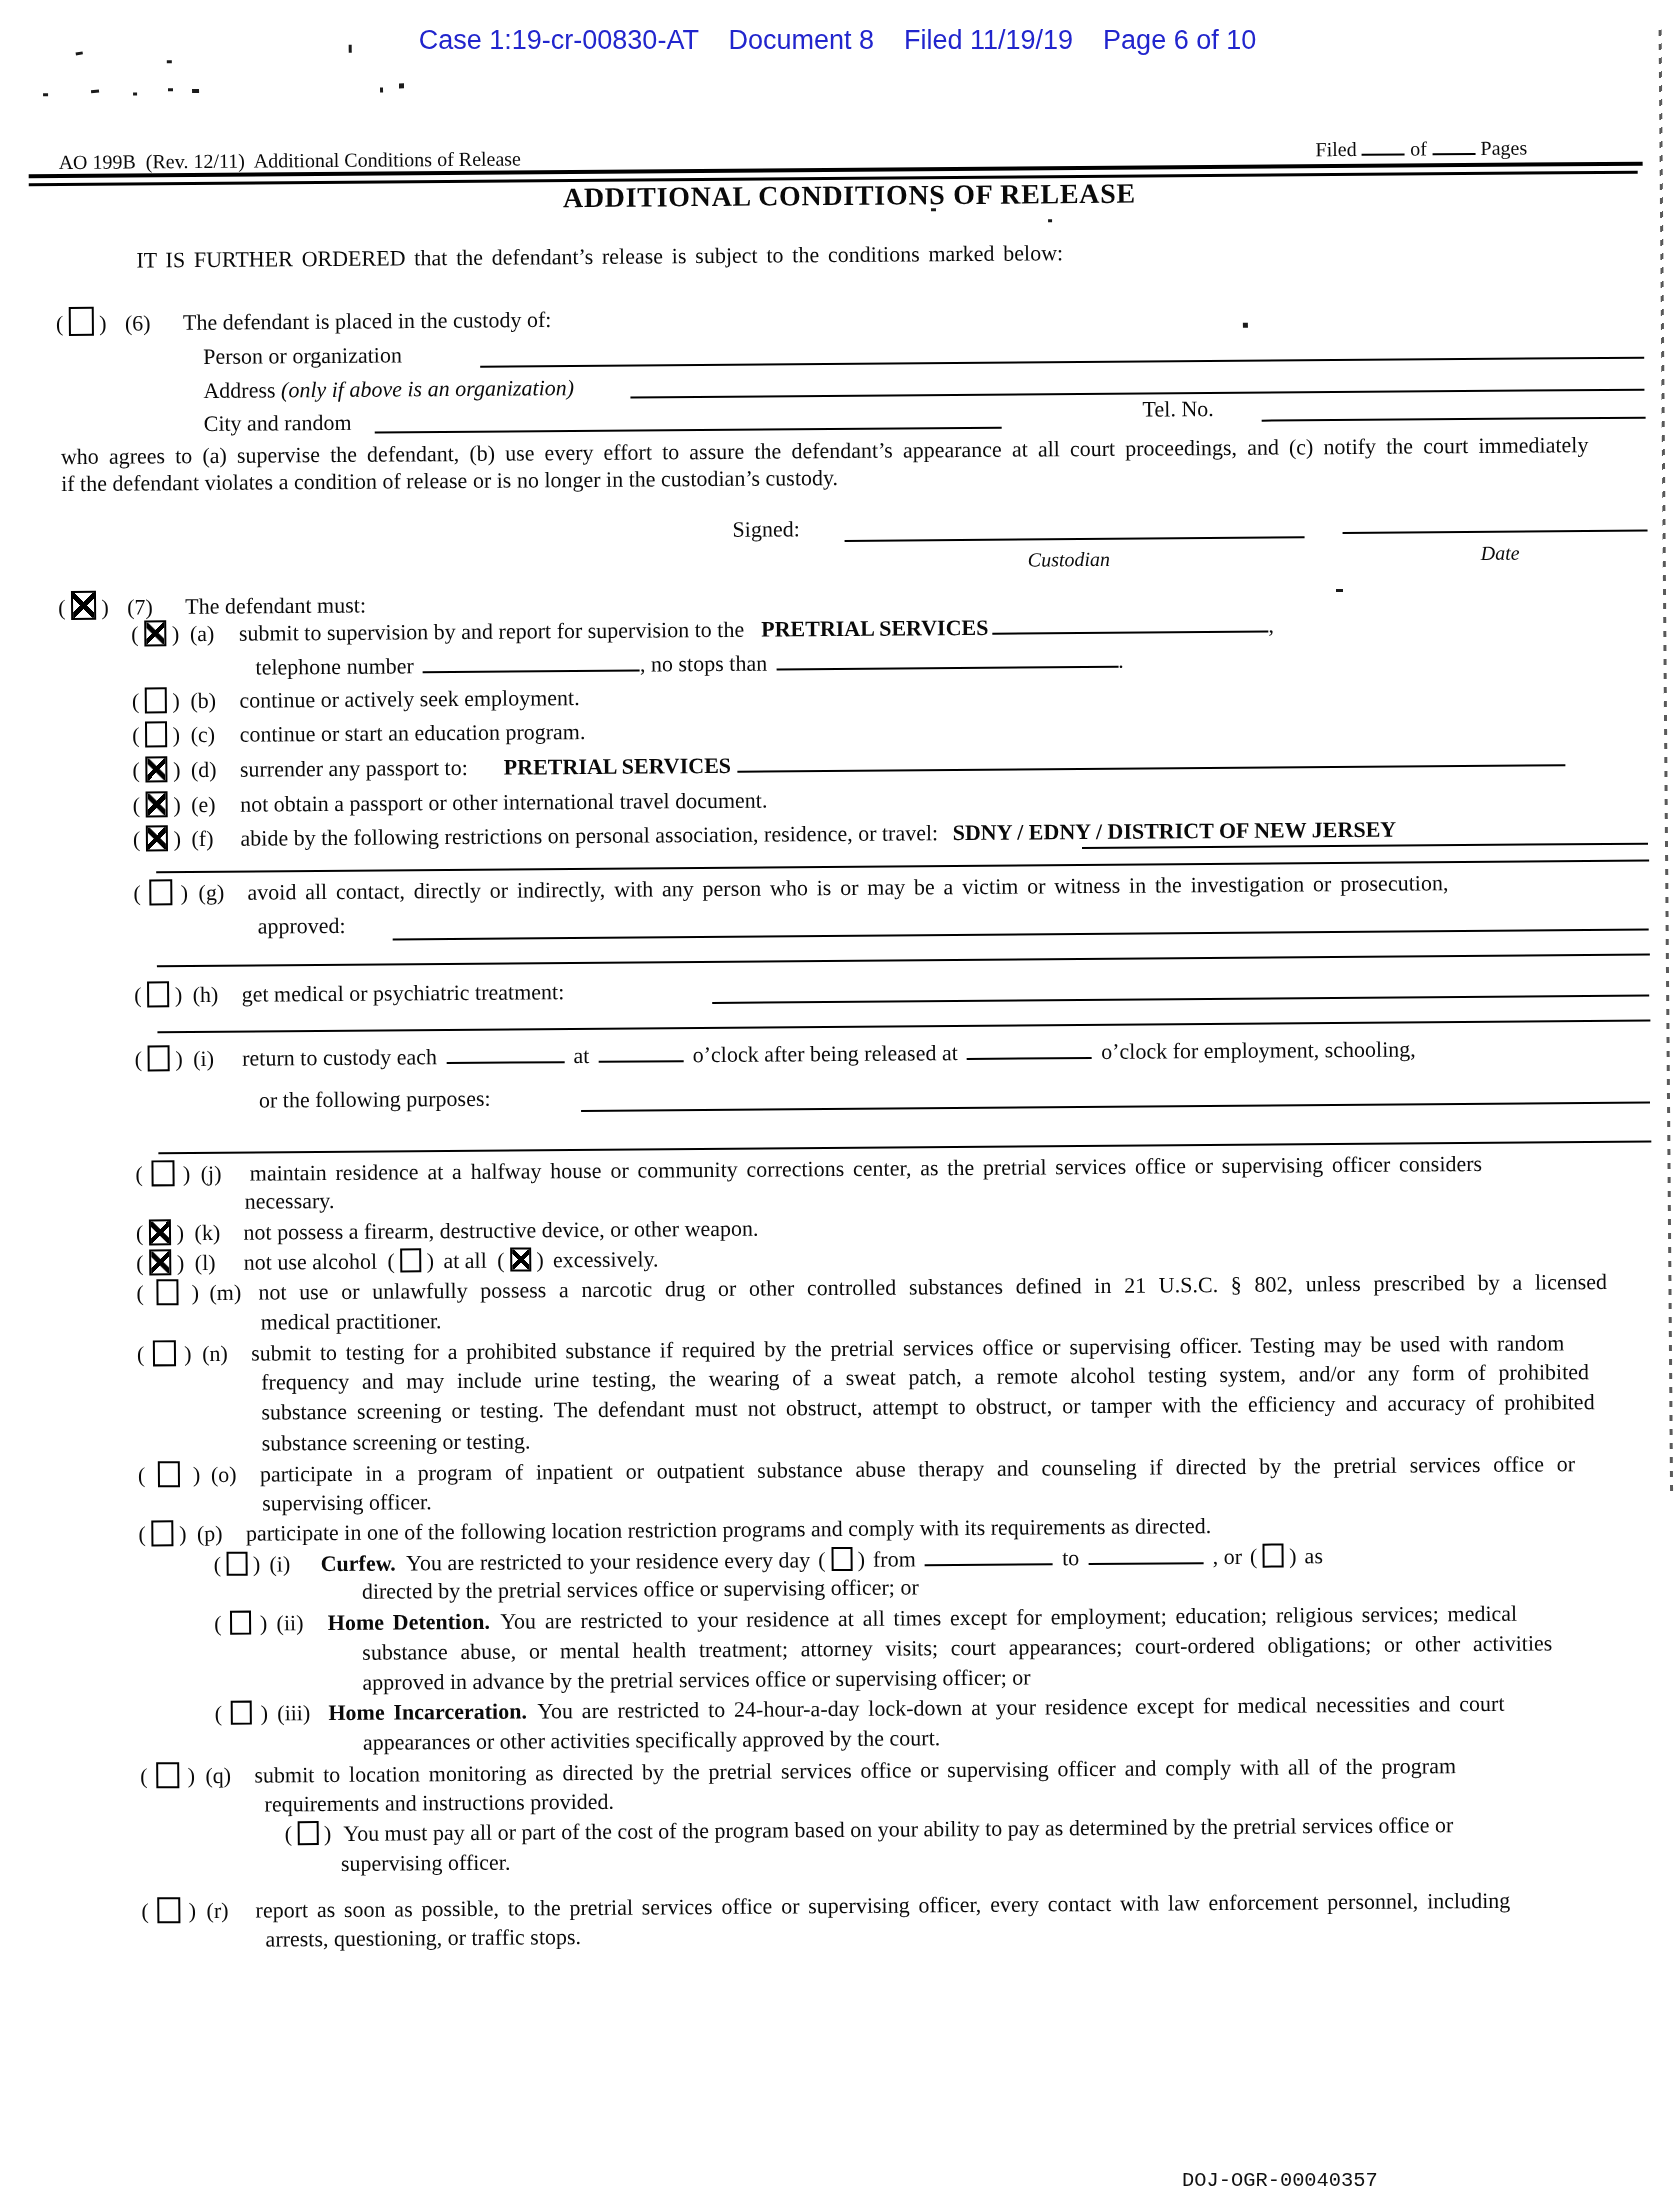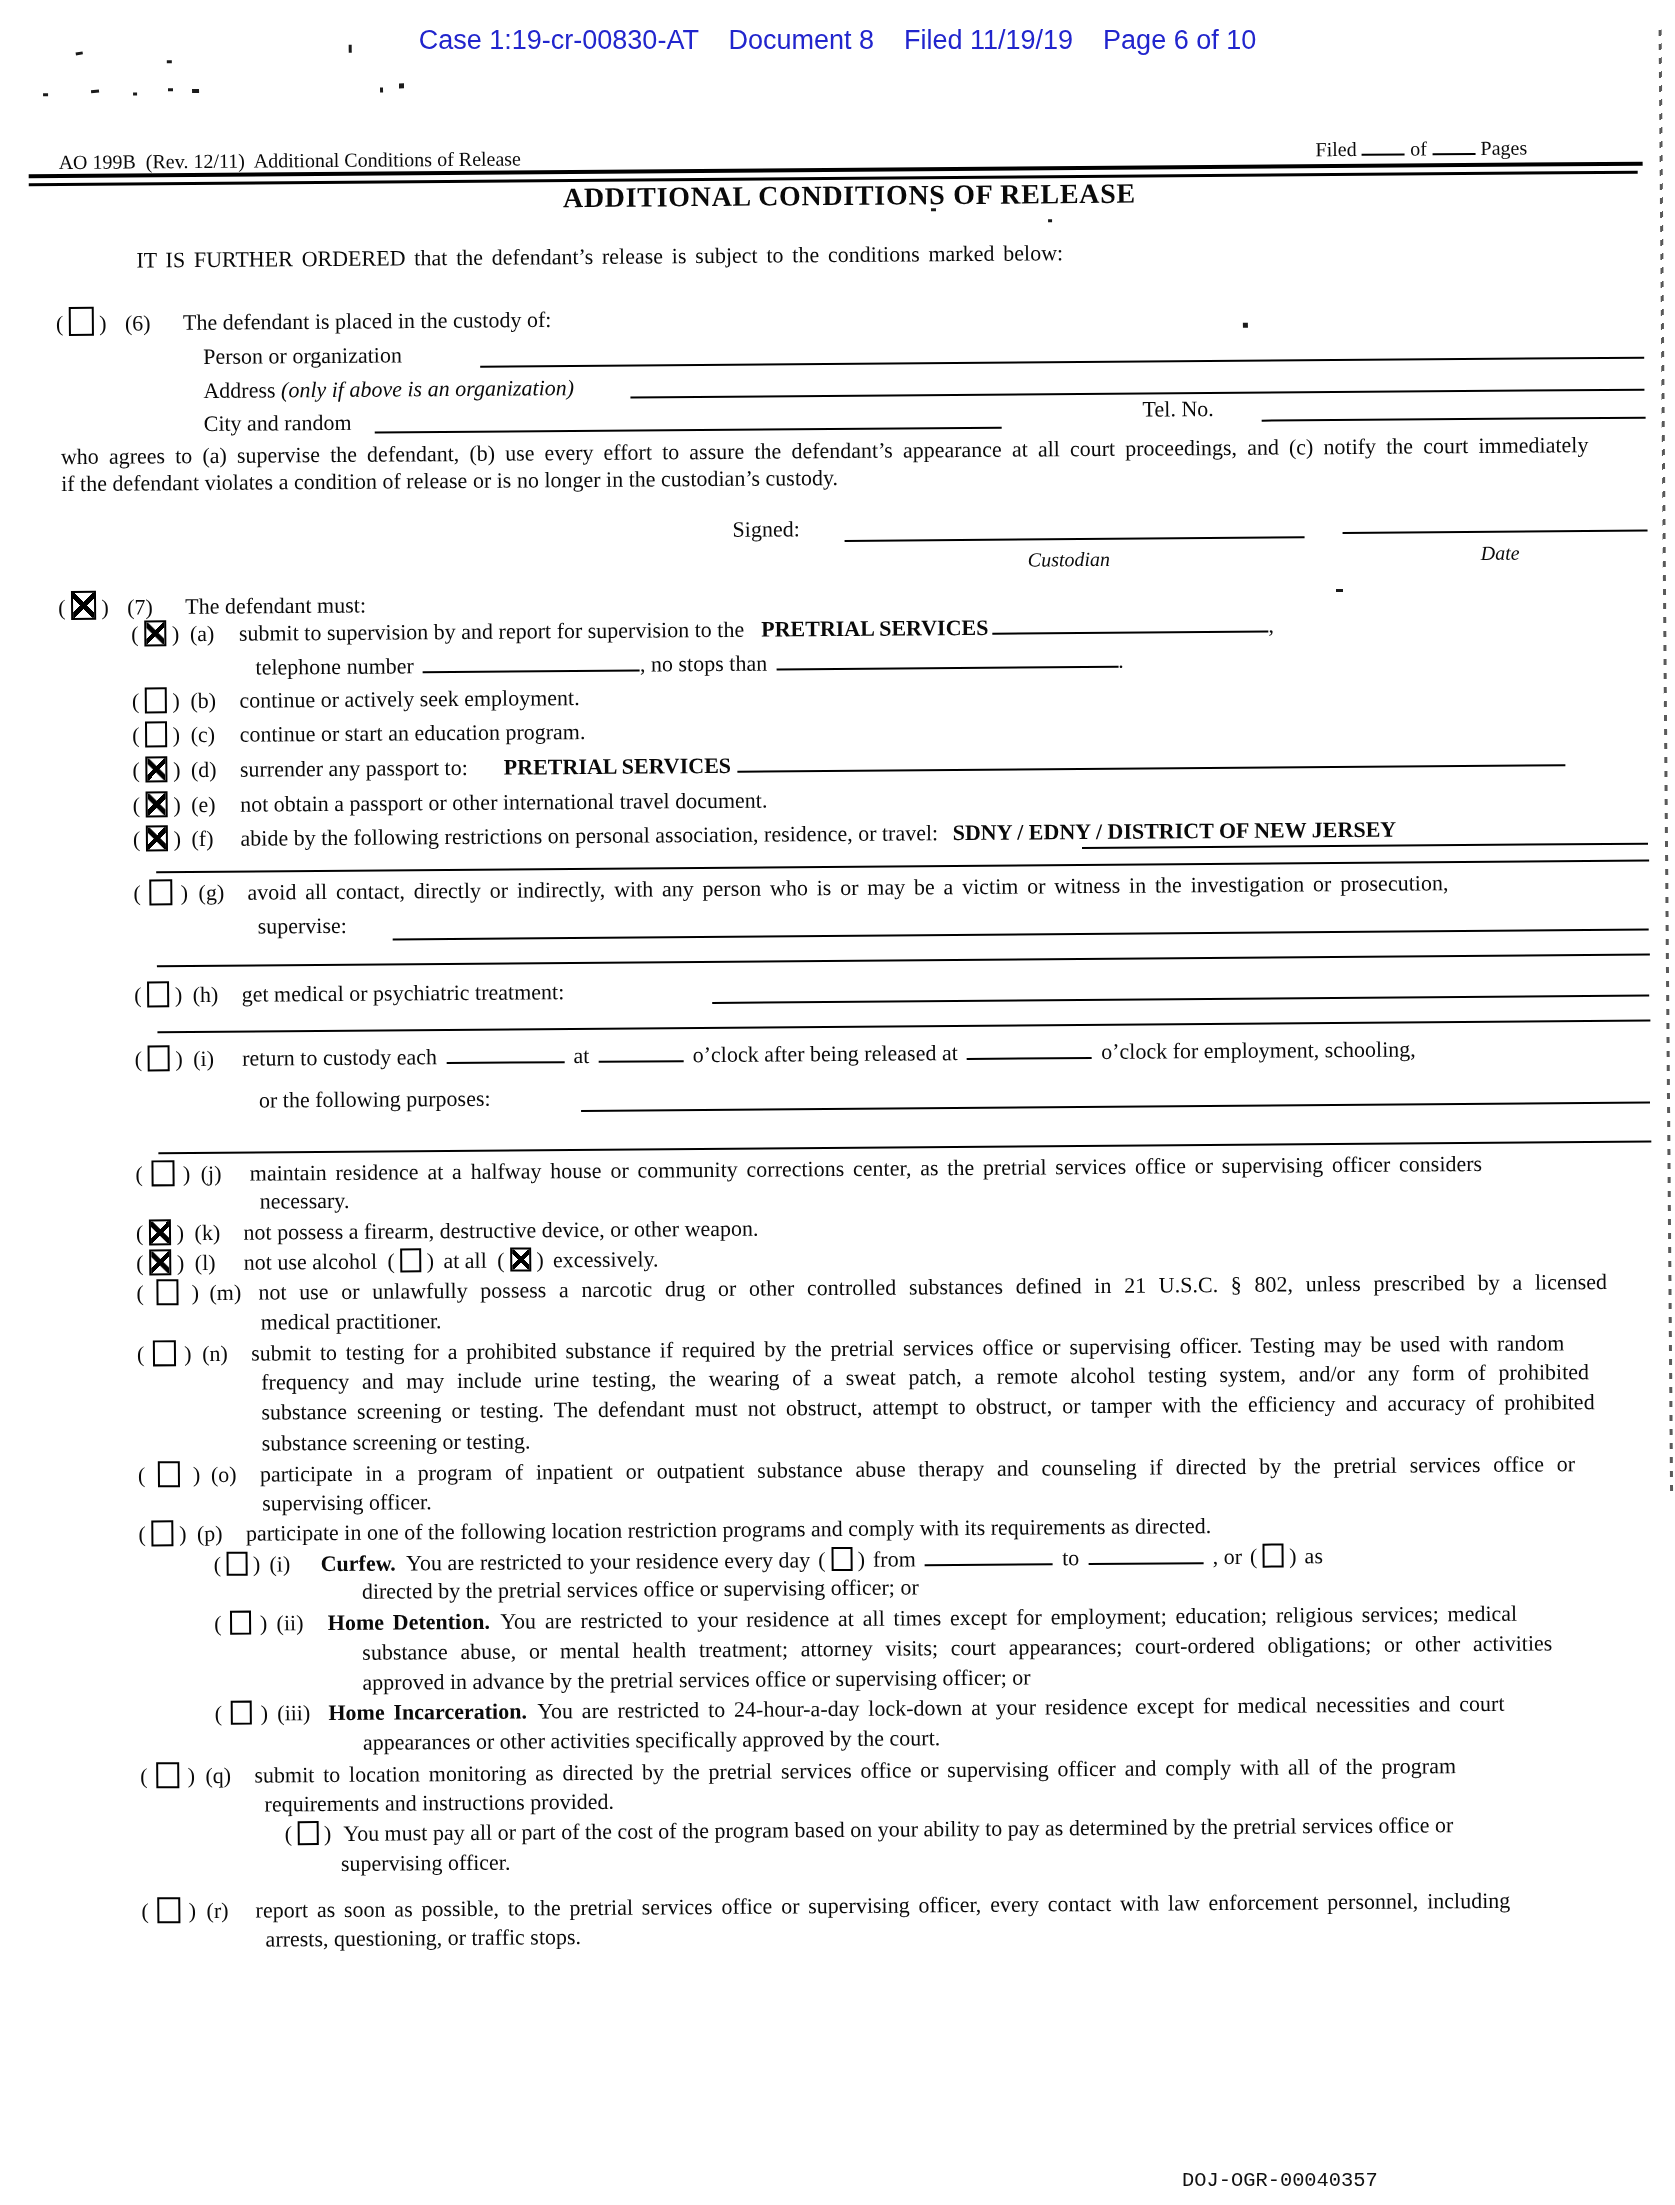--- a/index.html
+++ b/index.html
@@ -102,35 +102,35 @@
 
   <div class="t" style="left:135px;top:750px"><span class="cbw"><span class="cb x"></span></span><span class="num">(d)</span><span>surrender any passport to:</span><span class="b" style="margin-left:36px">PRETRIAL SERVICES</span><span class="blank" style="width:828px;margin-left:6.6px"></span></div>
 
   <div class="t" style="left:135px;top:786px"><span class="cbw"><span class="cb x"></span></span><span class="num">(e)</span><span>not obtain a passport or other international travel document.</span></div>
 
   <div class="t" style="left:135px;top:820px"><span class="cbw"><span class="cb x"></span></span><span class="num">(f)</span><span>abide by the following restrictions on personal association, residence, or travel:</span><span class="b" style="margin-left:14.5px">SDNY / EDNY / DISTRICT OF NEW JERSEY</span></div>
   <div class="rule" style="left:1084px;top:849px;width:566px"></div>
   <div class="rule" style="left:158px;top:866px;width:1493px"></div>
 
   <div class="t js1" style="left:135px;top:874px"><span class="cbw"><span class="cb"></span></span><span class="num">(g)</span><span>avoid all contact, directly or indirectly, with any person who is or may be a victim or witness in the investigation or prosecution,</span></div>
-  <div class="t" style="left:259px;top:909px">supervise:</div>
+  <div class="t" style="left:259px;top:909px">approved:</div>
   <div class="rule" style="left:394px;top:935px;width:1256px"></div>
   <div class="rule" style="left:158px;top:960px;width:1493px"></div>
 
   <div class="t" style="left:135px;top:976px"><span class="cbw"><span class="cb"></span></span><span class="num">(h)</span><span>get medical or psychiatric treatment:</span></div>
   <div class="rule" style="left:713px;top:1001px;width:937px"></div>
   <div class="rule" style="left:158px;top:1026px;width:1493px"></div>
 
   <div class="t" style="left:135px;top:1039px"><span class="cbw"><span class="cb"></span></span><span class="num">(i)</span><span>return to custody each</span><span class="blank" style="width:118px;margin:0 9.2px"></span><span>at</span><span class="blank" style="width:85px;margin:0 9.2px"></span><span>o’clock after being released at</span><span class="blank" style="width:125px;margin:0 9.2px"></span><span>o’clock for employment, schooling,</span></div>
   <div class="t" style="left:259px;top:1083px">or the following purposes:</div>
   <div class="rule" style="left:581px;top:1108px;width:1069px"></div>
   <div class="rule" style="left:158px;top:1147px;width:1493px"></div>
 
   <div class="t js1" style="left:135px;top:1155px"><span class="cbw"><span class="cb"></span></span><span class="num">(j)</span><span>maintain residence at a halfway house or community corrections center, as the pretrial services office or supervising officer considers</span></div>
-  <div class="t" style="left:259px;top:1184px">necessary.</div>
+  <div class="t" style="left:244px;top:1184px">necessary.</div>
 
   <div class="t" style="left:135px;top:1214px"><span class="cbw"><span class="cb x"></span></span><span class="num">(k)</span><span>not possess a firearm, destructive device, or other weapon.</span></div>
 
   <div class="t" style="left:135px;top:1244px"><span class="cbw"><span class="cb x"></span></span><span class="num">(l)</span><span>not use alcohol</span><span class="cbw" style="margin-left:10.5px"><span class="cb smb"></span></span><span style="margin-left:9.2px">at all</span><span class="cbw" style="margin-left:10.5px"><span class="cb smb x"></span></span><span style="margin-left:9.2px">excessively.</span></div>
 
   <div class="t js2" style="left:135px;top:1274px"><span class="cbw"><span class="cb"></span></span><span class="num">(m)</span><span>not use or unlawfully possess a narcotic drug or other controlled substances defined in 21 U.S.C. § 802, unless prescribed by a licensed</span></div>
   <div class="t" style="left:259px;top:1305px">medical practitioner.</div>
 
   <div class="t js1" style="left:135px;top:1335px"><span class="cbw"><span class="cb"></span></span><span class="num">(n)</span><span>submit to testing for a prohibited substance if required by the pretrial services office or supervising officer.  Testing may be used with random</span></div>
   <div class="t js2" style="left:259px;top:1365px">frequency and may include urine testing, the wearing of a sweat patch, a remote alcohol testing system, and/or any form of prohibited</div>

